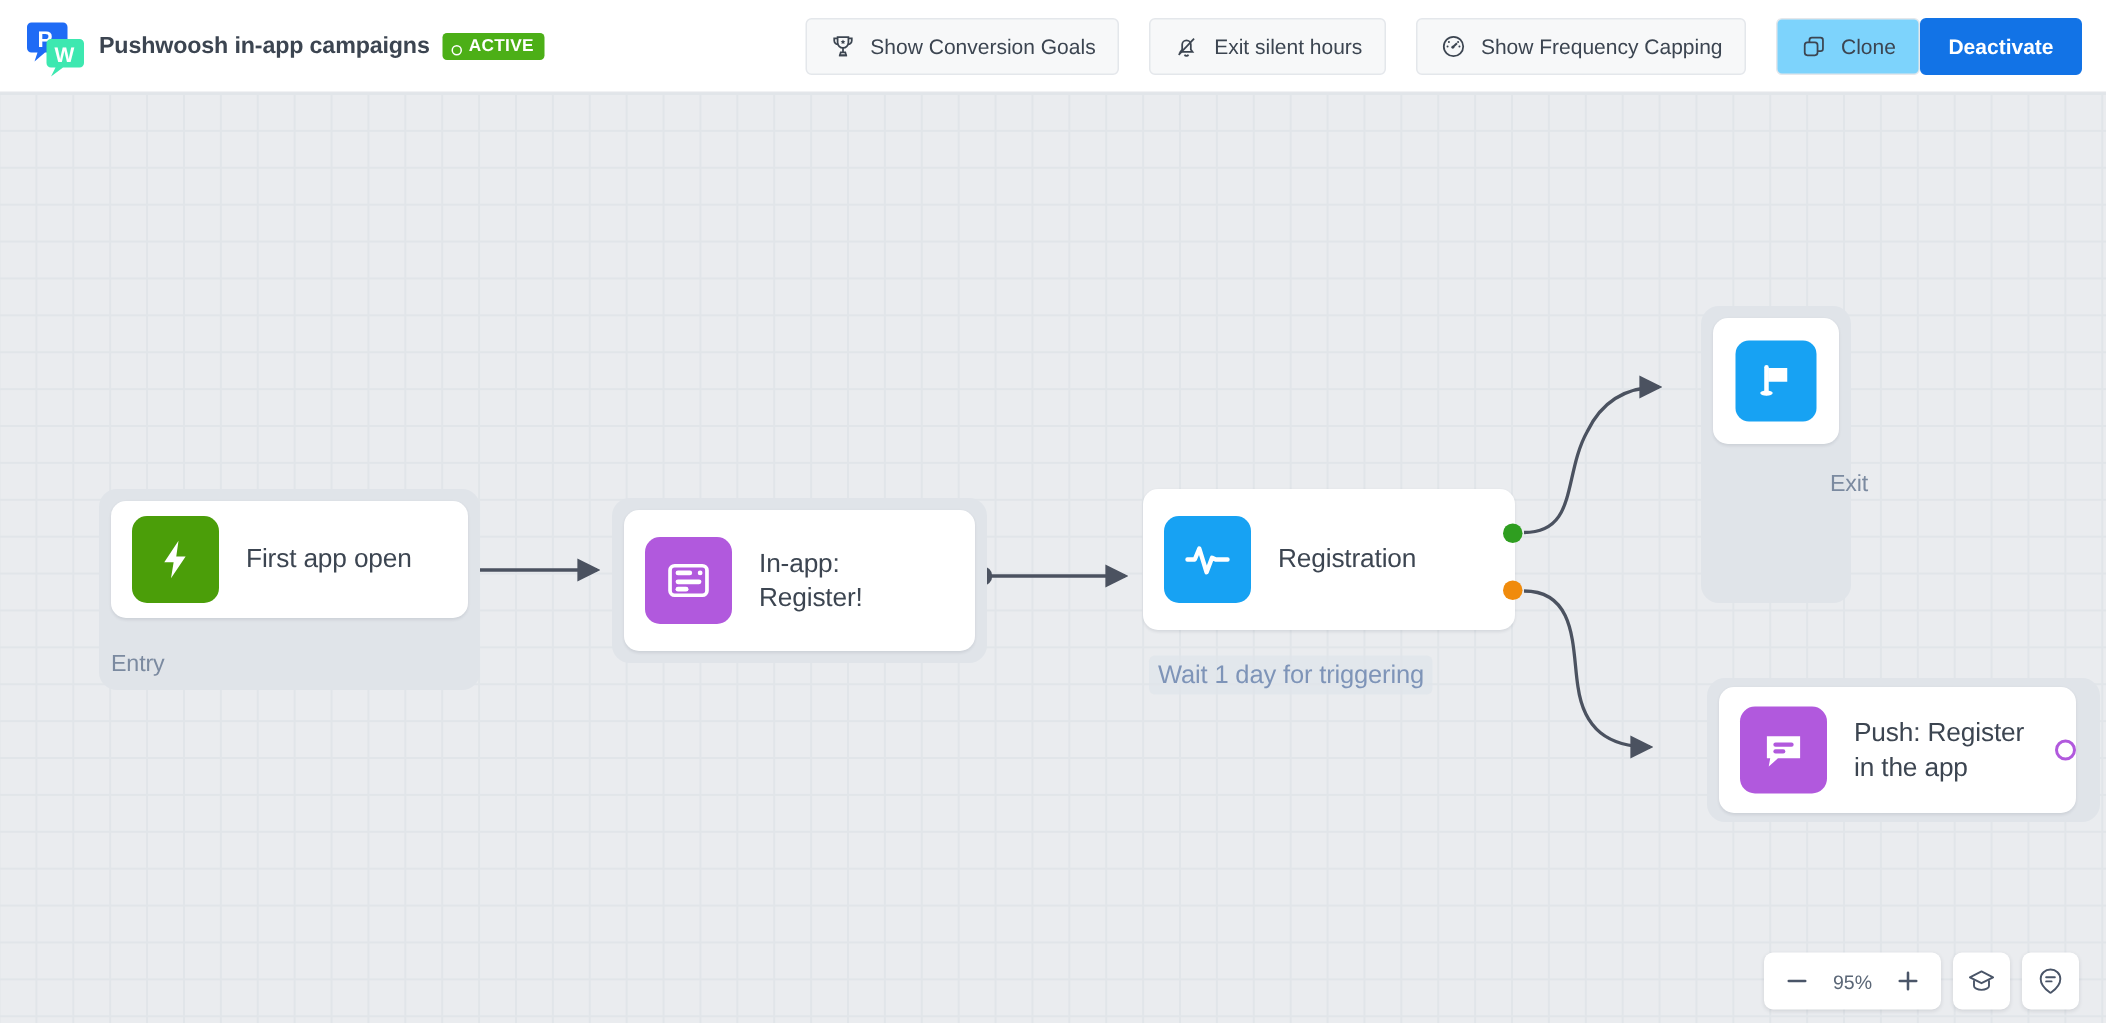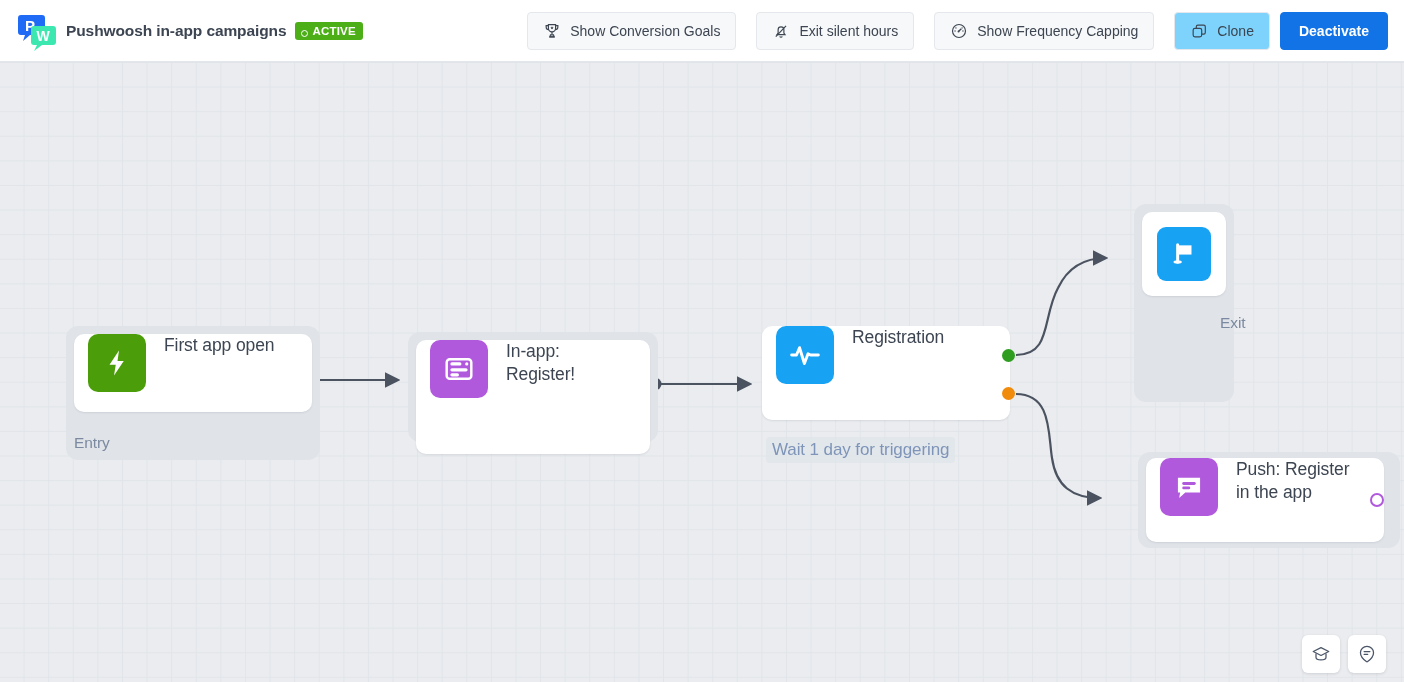--- a/index.html
+++ b/index.html
@@ -48,21 +48,21 @@
     background: #f7f8f9;
     border: 1px solid #e4e7eb;
     border-radius: 4px;
     font-size: 14px; color: #3c4551;
     white-space: nowrap; cursor: pointer;
     margin-left: 20px;
   }
   .tbtn.plain { background: #7dd3fc; }
   .tbtn.primary {
     background: #1273e6; border-color: #1273e6; color: #ffffff;
-    font-weight: bold; padding: 12px 18px; margin-left: 10px;
+    font-weight: bold; padding: 12px 18px; margin-left: 0;
   }
   .tbtn .ic { width: 18px; height: 18px; flex: 0 0 auto; display:block; }
 
   
   .canvas {
     position: absolute; top: 62px; left: 0;
     width: 1404px; height: 620px;
     background-color: #eaecef;
     background-image:
       linear-gradient(to right, #e1e5e9 1px, transparent 1px),
@@ -76,21 +76,21 @@
   
   .group {
     position: absolute;
     background: #e0e4e9;
     border-radius: 12px;
   }
   .card {
     position: absolute;
     background: #ffffff;
     border-radius: 10px;
-    display: flex; 
+    display: flex; align-items: center;
     box-shadow: 0 1px 2px rgba(40,50,65,0.10);
     cursor: pointer;
   }
   .card .sq {
     width: 58px; height: 58px; border-radius: 10px;
     flex: 0 0 auto; margin-left: 14px;
     display: flex; align-items: center; justify-content: center;
   }
   .card .sq.green  { background: #4b9e09; }
   .card .sq.purple { background: #b159dd; }
@@ -245,21 +245,21 @@
     <div class="sq green">
       <svg width="30" height="30" viewBox="0 0 24 24">
           <path d="M13.6 2 6 13.4h5L9.6 22 17.4 10.4H12.4z" fill="#ffffff"></path>
         </svg>
     </div>
     <div class="lbl">First app open</div>
   </div>
   <div class="grp-label" style="left:74px; top:372px;">Entry</div>
 
   <div class="group" style="left:408px; top:270px; width:250px; height:110px;"></div>
-  <div class="card" style="left:416px; top:278px; width:234px; height:114px;">
+  <div class="card" style="left:416px; top:278px; width:234px; height:94px;">
     <div class="sq purple">
       <svg width="32" height="32" viewBox="0 0 26 26">
         <rect x="3" y="5" width="20" height="16" rx="2.5" fill="none" stroke="#ffffff" stroke-width="2"></rect>
         <rect x="6" y="7.6" width="9" height="2.6" rx="1.3" fill="#ffffff"></rect>
         <rect x="18" y="7.6" width="2.6" height="2.6" rx="1.3" fill="#ffffff"></rect>
         <rect x="6" y="12.4" width="14" height="2.6" rx="1.3" fill="#ffffff"></rect>
         <rect x="6" y="16.4" width="7" height="2.6" rx="1.3" fill="#ffffff"></rect>
       </svg>
     </div>
     <div class="lbl">
@@ -302,20 +302,33 @@
       </svg>
     </div>
     <div class="lbl">
       <div>Push: Register</div>
       <div>in the app</div>
     </div>
   </div>
   <div class="port purple-ring" style="left:1370px; top:431px;"></div>
 
   <div class="zoombar">
+    <div class="zoom-group">
+      <div class="zbtn">
+        <svg width="16" height="16" viewBox="0 0 16 16">
+            <path d="M2.5 8h11" stroke="#4a5568" stroke-width="1.7" stroke-linecap="round"></path>
+          </svg>
+      </div>
+      <div class="zlevel">95%</div>
+      <div class="zbtn">
+        <svg width="16" height="16" viewBox="0 0 16 16">
+            <path d="M2.5 8h11M8 2.5v11" stroke="#4a5568" stroke-width="1.7" stroke-linecap="round"></path>
+          </svg>
+      </div>
+    </div>
     <div class="rbtn">
       <svg width="20" height="20" viewBox="0 0 22 22" fill="none" stroke="#4a5568" stroke-width="1.4" stroke-linejoin="round">
         <path d="M11 4 2.5 8.3 11 12.6l8.5-4.3z"></path>
         <path d="M5.5 10.4v4.2c0 1.6 2.5 2.9 5.5 2.9s5.5-1.3 5.5-2.9v-4.2"></path>
       </svg>
     </div>
     <div class="rbtn">
       <svg width="20" height="20" viewBox="0 0 22 22" fill="none" stroke="#4a5568" stroke-width="1.4">
         <path d="M11 2.6c4 0 7.2 3 7.2 6.9 0 4.3-4.5 8.3-6.5 9.8a1.1 1.1 0 0 1-1.4 0C8.3 17.8 3.8 13.8 3.8 9.5c0-3.9 3.2-6.9 7.2-6.9z"></path>
         <path d="M7.8 8.3h6.4M7.8 11.3h4" stroke-linecap="round"></path>

